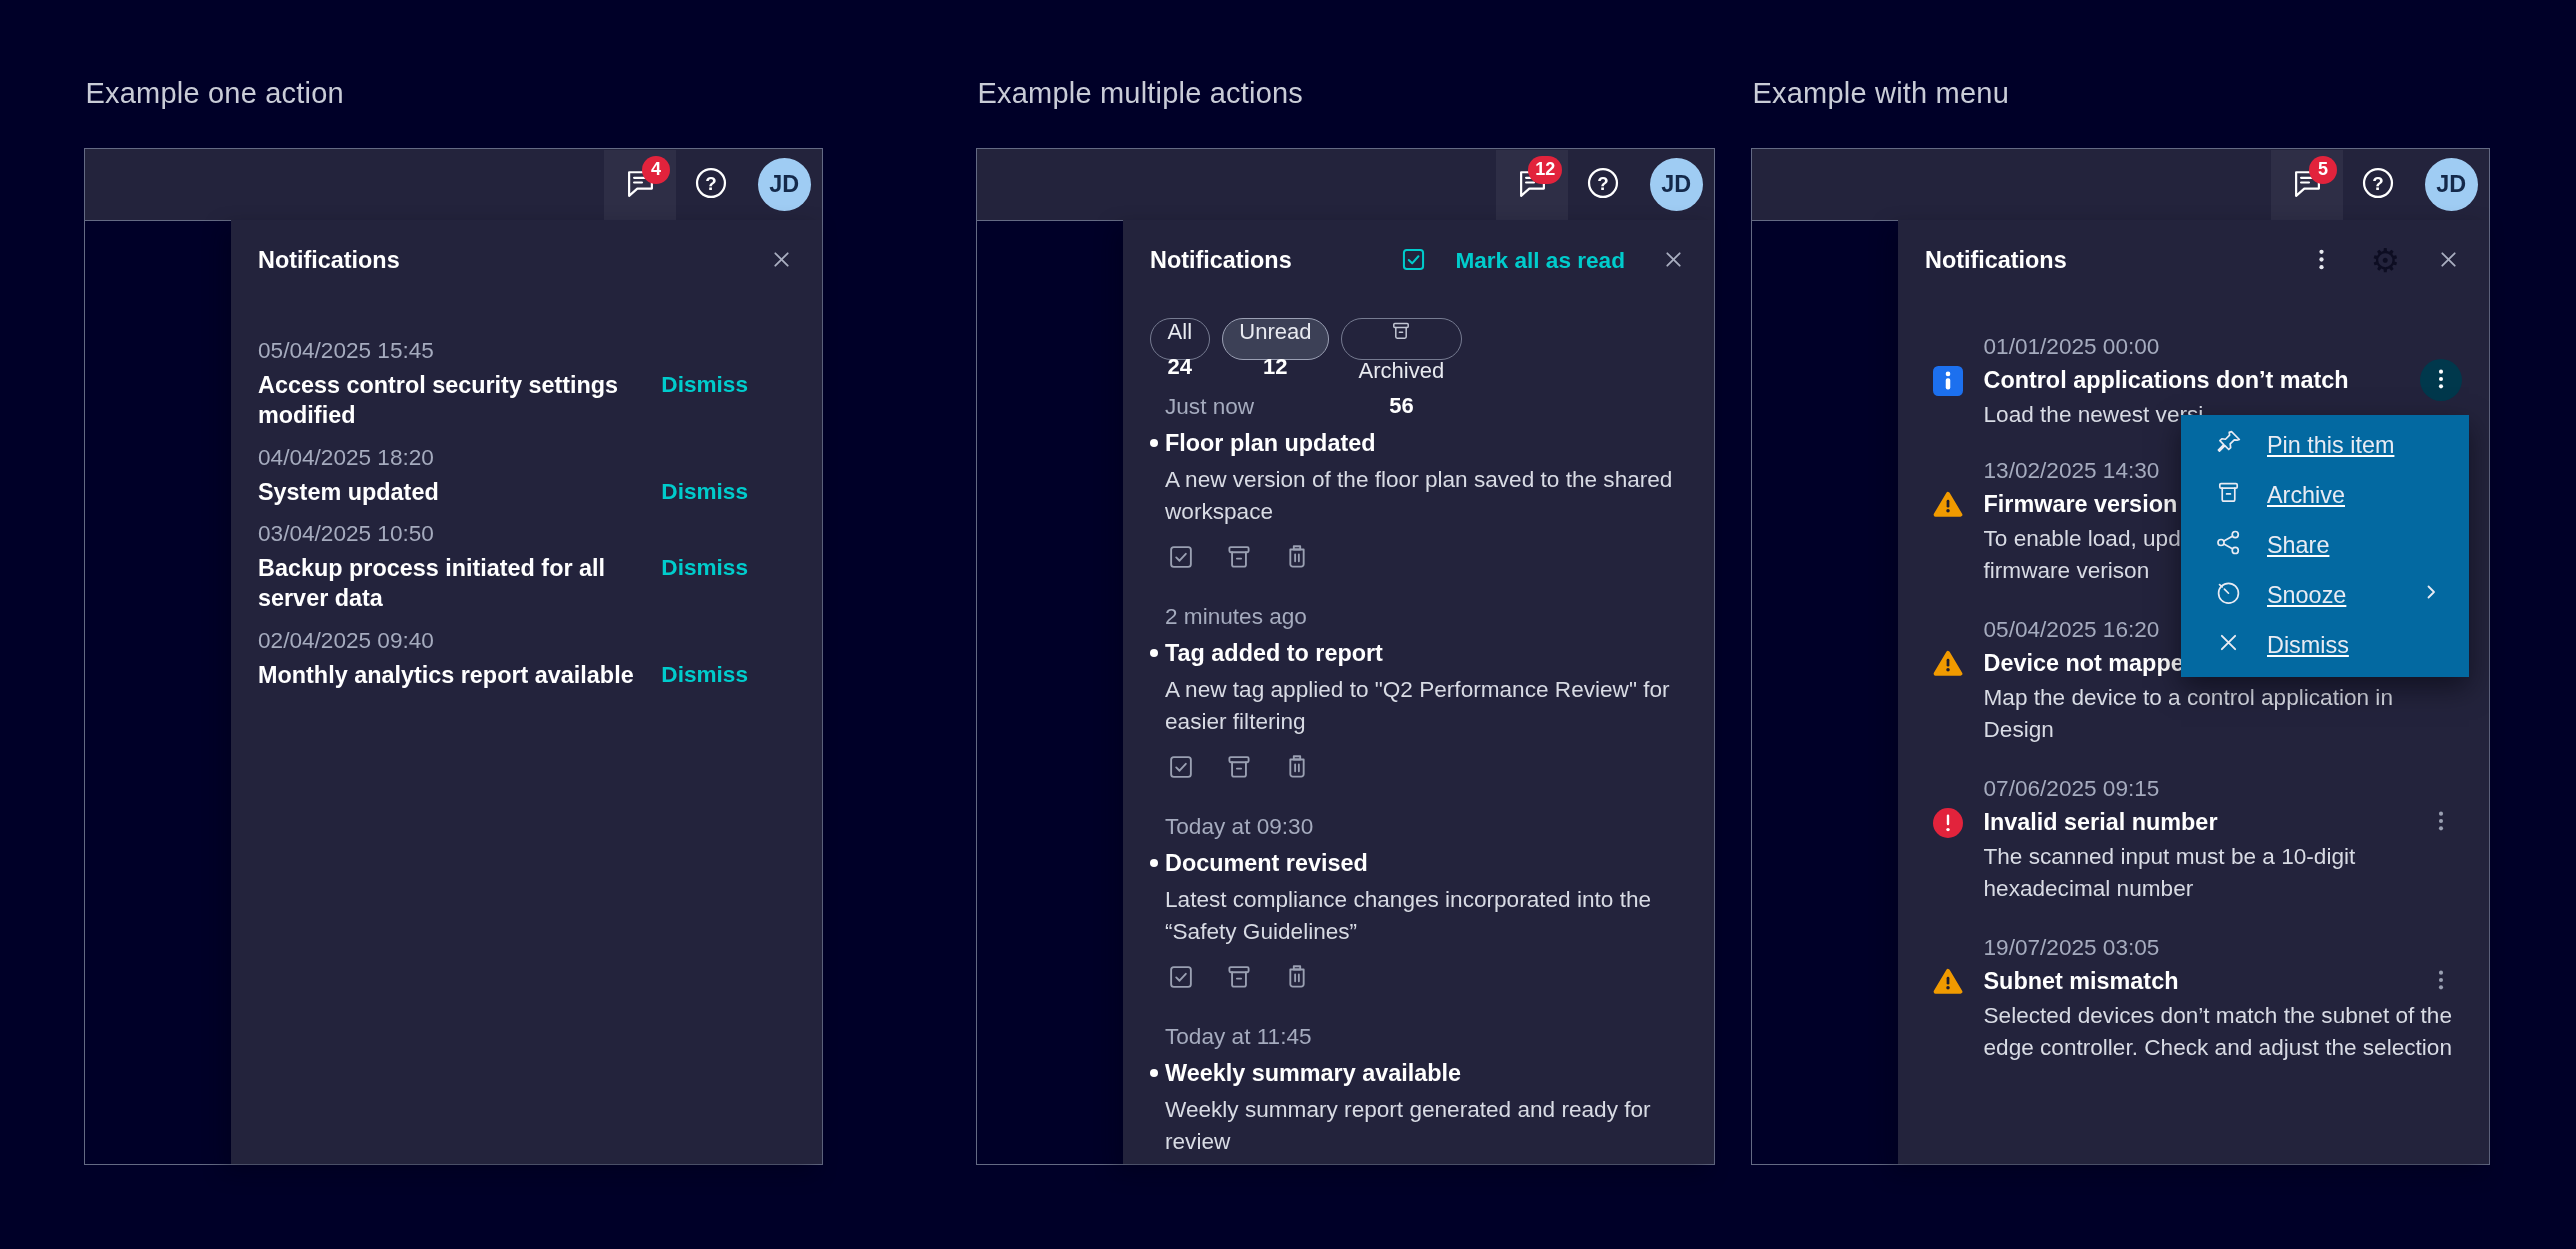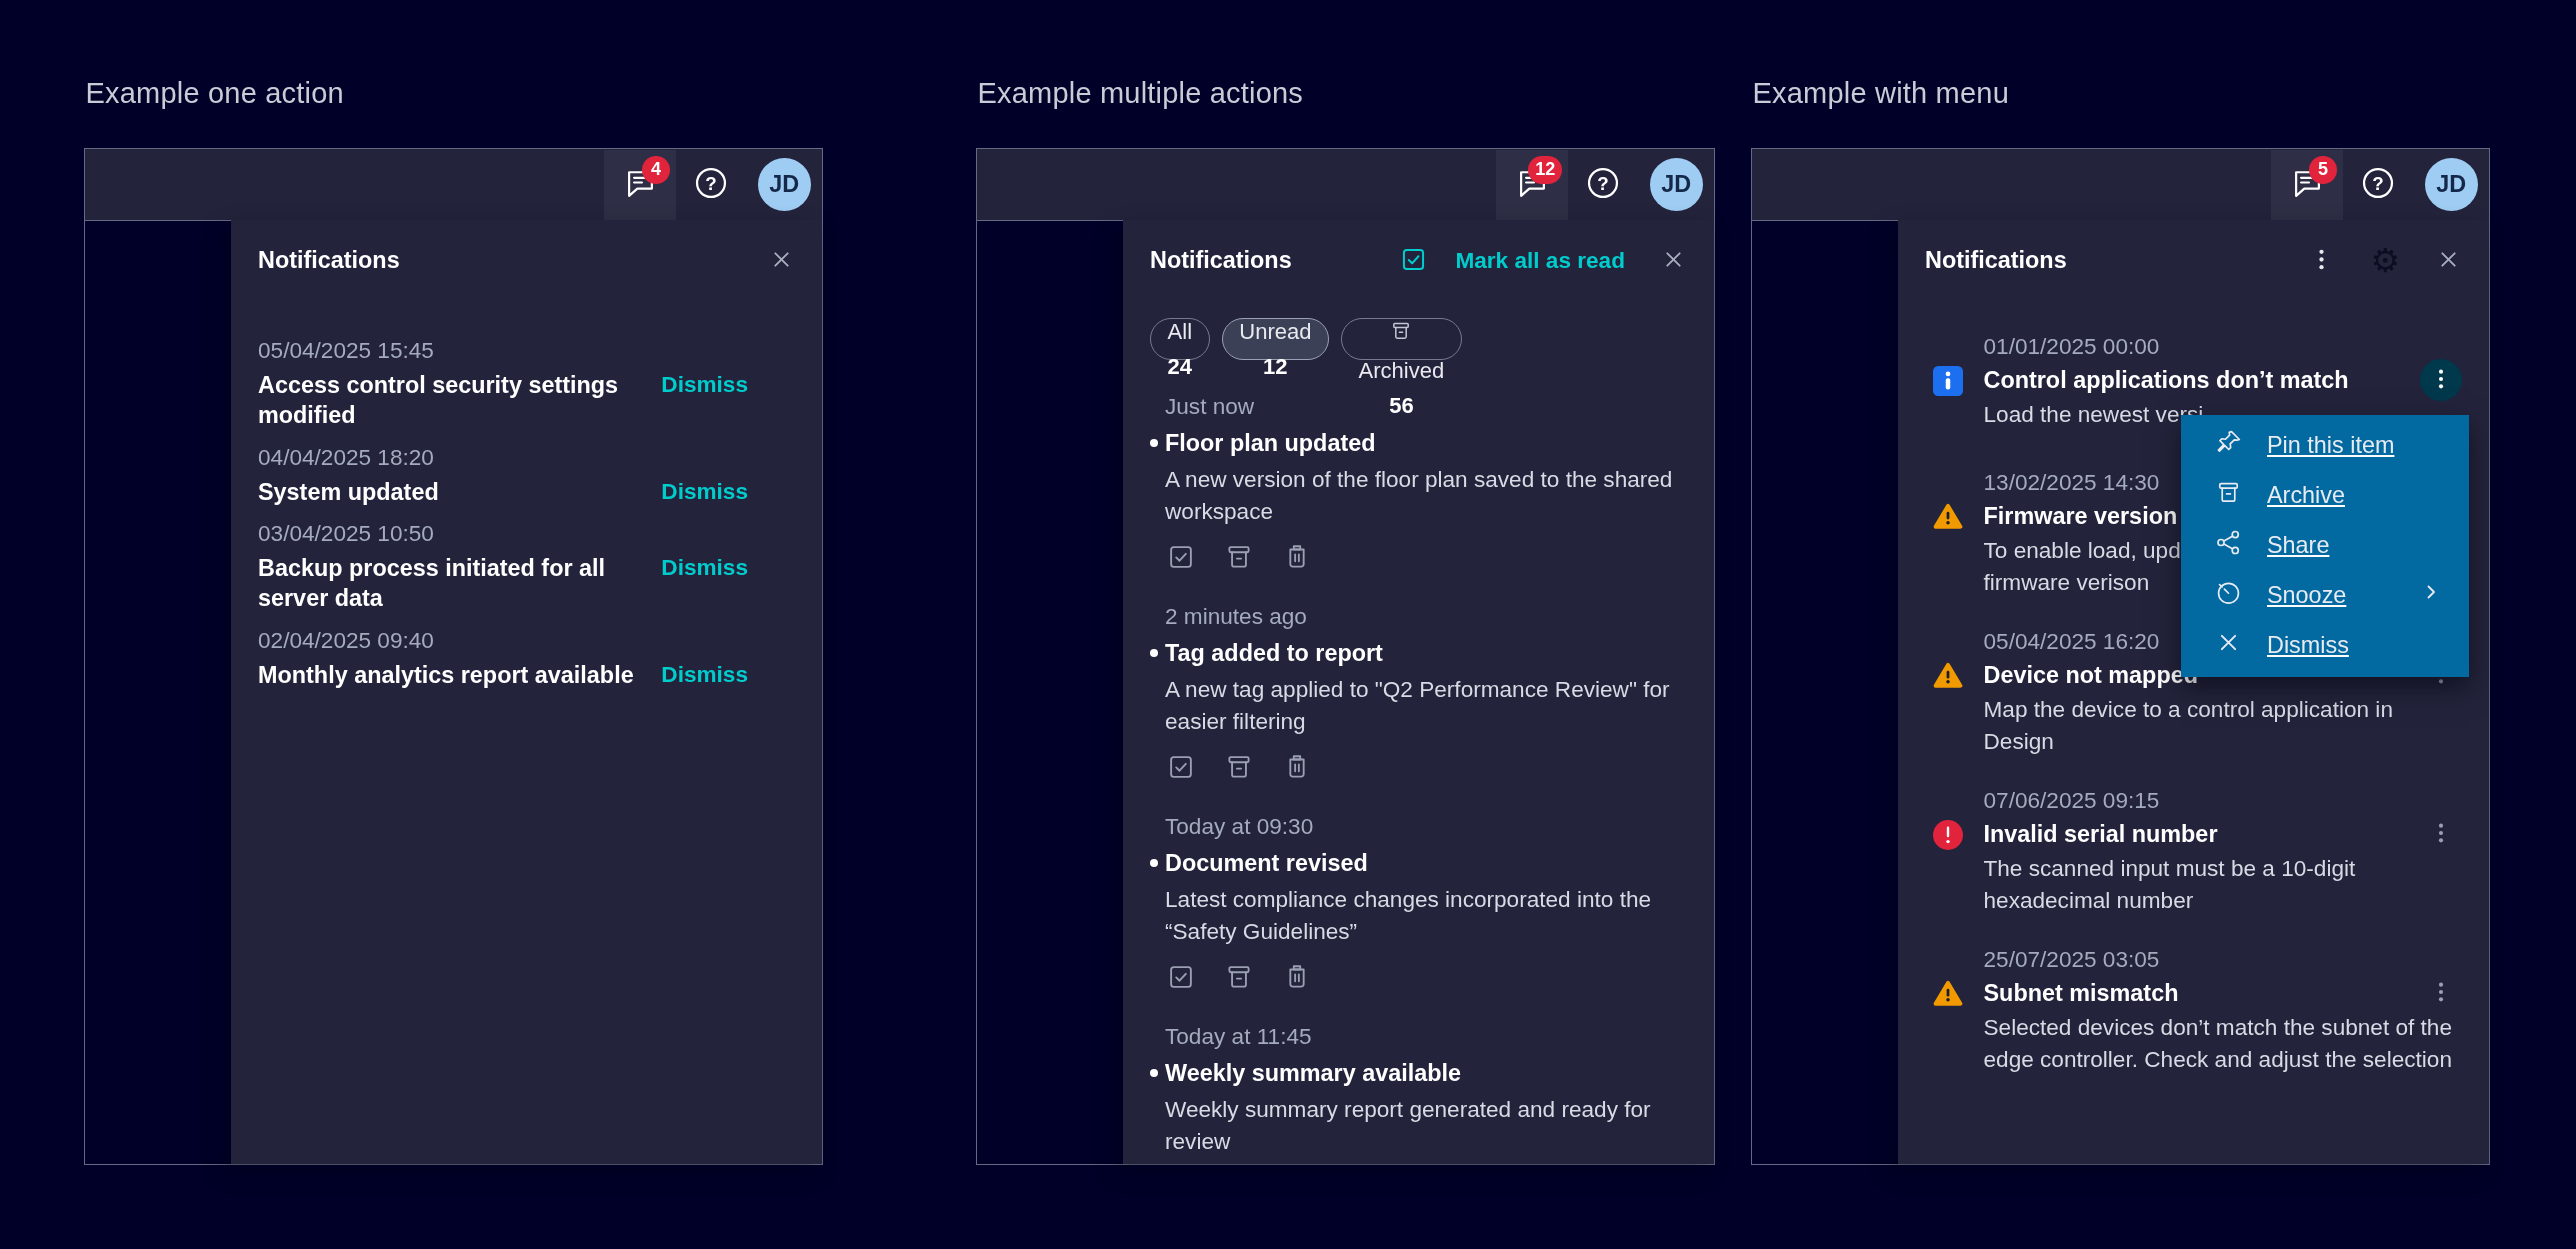--- a/index.html
+++ b/index.html
@@ -63,21 +63,21 @@
   .gactions { display:flex; gap:26px; margin-top:13.6px; }
   .gactions .icon-btn { width:32px; height:32px; color:#9aa0b2; }
   .gactions svg { width:32px; height:32px; }
 
   
   .p3-header-icons { display:flex; align-items:center; gap:35px; }
   .p3-header-icons svg { width:27px; height:27px; }
   .gear-glyph { font-family:"DejaVu Sans",sans-serif; font-size:33px; line-height:27px; color:#0d0d22; }
   .p3-list { margin-top:56px; }
   .p3-item { display:flex; padding-left:7.5px; margin-bottom:29px; position:relative; }
-  .p3-item.first { margin-bottom:38px; }
+  .p3-item.first { margin-bottom:26px; }
   .sev-icon { width:30px; height:30px; margin-right:21px; margin-top:33px; flex:none; }
   .p3-content { flex:1; min-width:0; }
   .p3-date { font-size:22.6px; color:#a5abbe; line-height:27px; margin-bottom:4.5px; }
   .p3-title { font-size:23.4px; font-weight:bold; line-height:30px; margin-bottom:4.5px; white-space:nowrap; }
   .p3-desc { font-size:22.6px; color:#d8dbe4; line-height:32px; max-width:483px; }
   .p3-desc.oneline { white-space:nowrap; max-width:none; overflow:visible; }
   .kebab-btn { position:absolute; right:0; top:26px; width:42px; height:42px; border-radius:50%;
     display:flex; align-items:center; justify-content:center; color:#9aa0b2; cursor:pointer; }
   .kebab-btn.active { background:#00384c; color:#ffffff; }
   .kebab-btn svg { width:26px; height:26px; }
@@ -467,21 +467,21 @@
 
         <div class="p3-item">
           <span class="sev-icon">
             <svg viewBox="0 0 24 22" width="30" height="28">
                 <path d="M12 2.8L22 19.6H2z" fill="#f09a00" stroke="#f09a00" stroke-width="3" stroke-linejoin="round"></path>
                 <rect x="10.9" y="7.6" width="2.2" height="6.2" rx="1.1" fill="#1d1d30"></rect>
                 <circle cx="12" cy="16.4" r="1.4" fill="#1d1d30"></circle>
               </svg>
           </span>
           <div class="p3-content">
-            <div class="p3-date">25/07/2025 03:05</div>
+            <div class="p3-date">19/07/2025 03:05</div>
             <div class="p3-title">Subnet mismatch</div>
             <div class="p3-desc">Selected devices don’t match the subnet of the edge controller. Check and adjust the selection</div>
           </div>
           <span class="kebab-btn">
             <span>
               <svg viewBox="0 0 24 24" fill="currentColor" width="26" height="26">
                   <circle cx="12" cy="5.2" r="1.9"></circle>
                   <circle cx="12" cy="12" r="1.9"></circle>
                   <circle cx="12" cy="18.8" r="1.9"></circle>
                 </svg>

